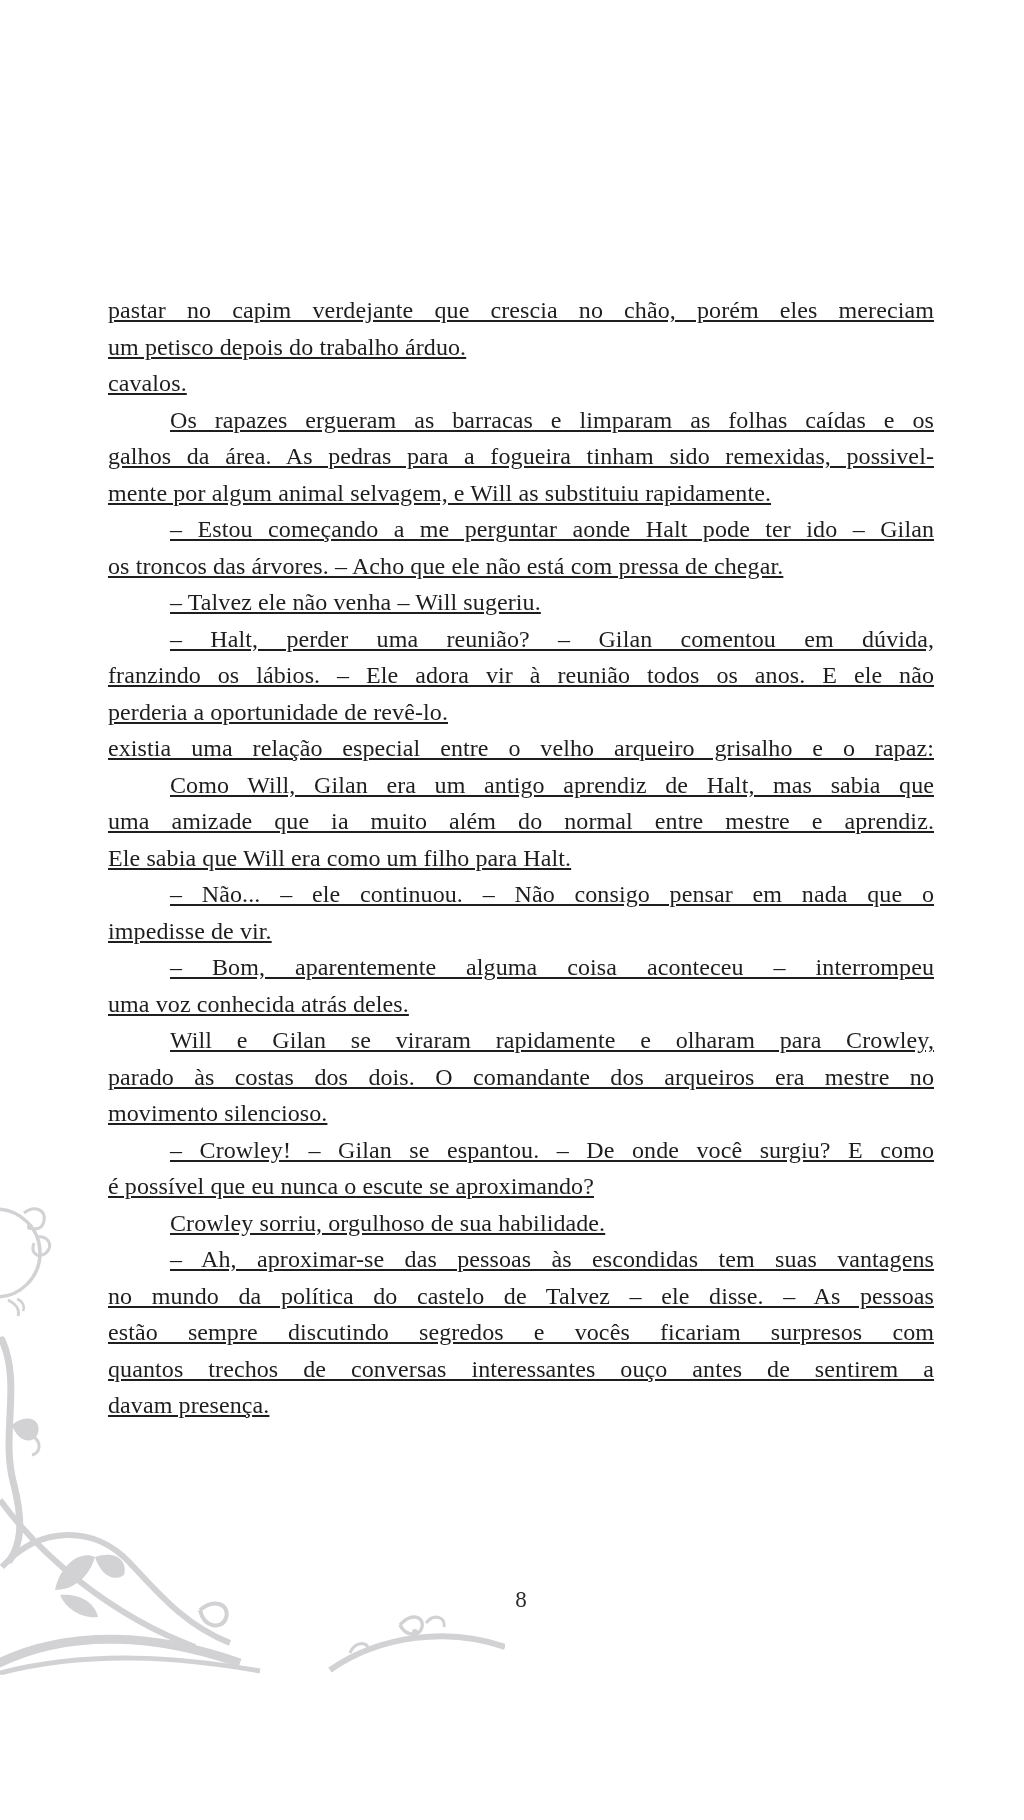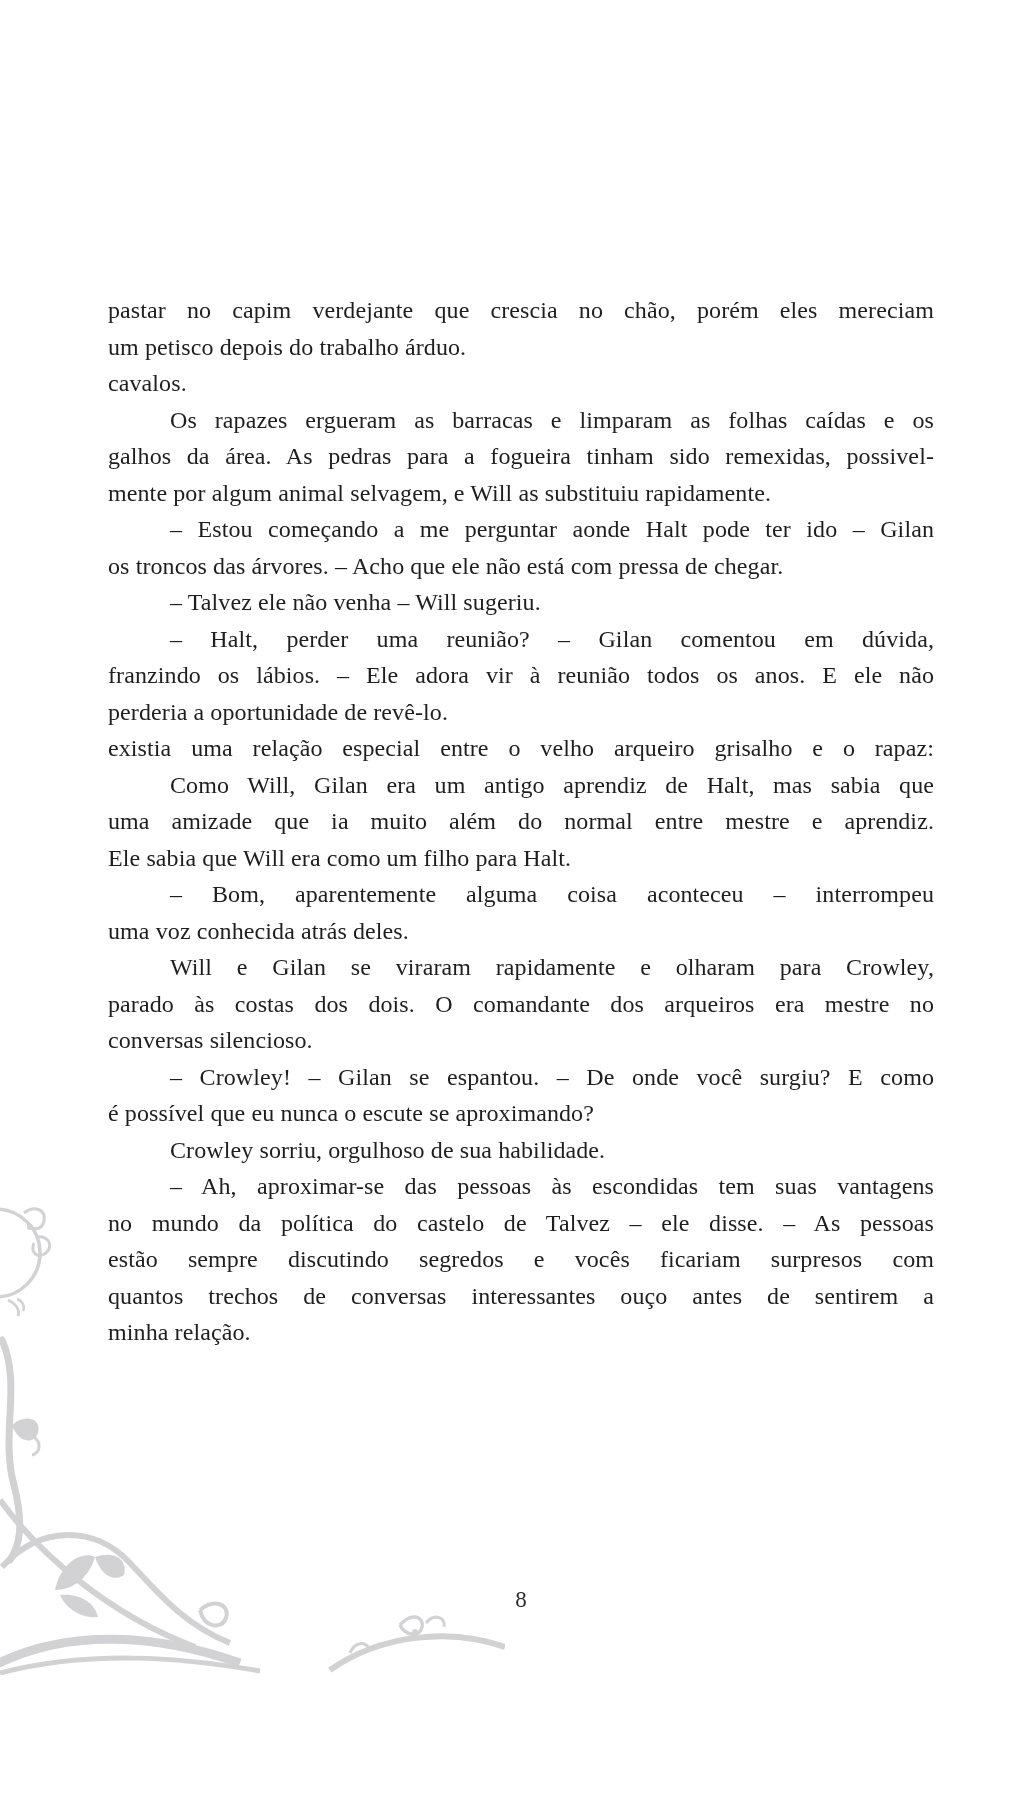--- a/index.html
+++ b/index.html
@@ -23,20 +23,21 @@
     width: 826px;
   }
   .paragraph { margin: 0; padding: 0; }
   .line {
     font-size: 24px;
     line-height: 36.5px;
     text-align: justify;
     text-align-last: justify;
     white-space: normal;
     letter-spacing: 0.1px;
+    text-decoration: underline;
   }
   .line.last { text-align-last: left; }
   .line.indent { padding-left: 62px; }
   .page-number {
     position: absolute;
     left: 108px;
     top: 1586px;
     width: 826px;
     text-align: center;
     font-size: 23px;
@@ -84,41 +85,45 @@
         <div class="line">franzindo os lábios. – Ele adora vir à reunião todos os anos. E ele não</div>
         <div class="line last">perderia a oportunidade de revê-lo.</div>
       </div>
       <div class="paragraph">
         <div class="line">existia uma relação especial entre o velho arqueiro grisalho e o rapaz:</div>
         <div class="line indent">Como Will, Gilan era um antigo aprendiz de Halt, mas sabia que</div>
         <div class="line">uma amizade que ia muito além do normal entre mestre e aprendiz.</div>
         <div class="line last">Ele sabia que Will era como um filho para Halt.</div>
       </div>
       <div class="paragraph">
+        <div class="line indent">– Não... – ele continuou. – Não consigo pensar em nada que o</div>
+        <div class="line last">impedisse de vir.</div>
+      </div>
+      <div class="paragraph">
         <div class="line indent">– Bom, aparentemente alguma coisa aconteceu – interrompeu</div>
         <div class="line last">uma voz conhecida atrás deles.</div>
       </div>
       <div class="paragraph">
         <div class="line indent">Will e Gilan se viraram rapidamente e olharam para Crowley,</div>
         <div class="line">parado às costas dos dois. O comandante dos arqueiros era mestre no</div>
-        <div class="line last">conversas silencioso.</div>
+        <div class="line last">movimento silencioso.</div>
       </div>
       <div class="paragraph">
         <div class="line indent">– Crowley! – Gilan se espantou. – De onde você surgiu? E como</div>
         <div class="line last">é possível que eu nunca o escute se aproximando?</div>
       </div>
       <div class="paragraph">
         <div class="line last indent">Crowley sorriu, orgulhoso de sua habilidade.</div>
       </div>
       <div class="paragraph">
         <div class="line indent">– Ah, aproximar-se das pessoas às escondidas tem suas vantagens</div>
         <div class="line">no mundo da política do castelo de Talvez – ele disse. – As pessoas</div>
         <div class="line">estão sempre discutindo segredos e vocês ficariam surpresos com</div>
         <div class="line">quantos trechos de conversas interessantes ouço antes de sentirem a</div>
-        <div class="line last">minha relação.</div>
+        <div class="line last">davam presença.</div>
       </div>
     </div>
 
   <svg class="ornament" viewBox="0 0 505 480" aria-hidden="true">
 
     <circle class="stroke" cx="-4" cy="58" r="44" stroke-width="3.5"></circle>
 
     <path class="stroke" d="M 24,18 c 10,-8 22,-4 20,8 c -2,10 -14,10 -16,2" stroke-width="3"></path>
     <path class="stroke" d="M 36,42 c 12,-2 18,8 10,16 c -8,6 -16,0 -12,-10" stroke-width="3"></path>
     <circle class="fill" cx="30" cy="32" r="3"></circle>

